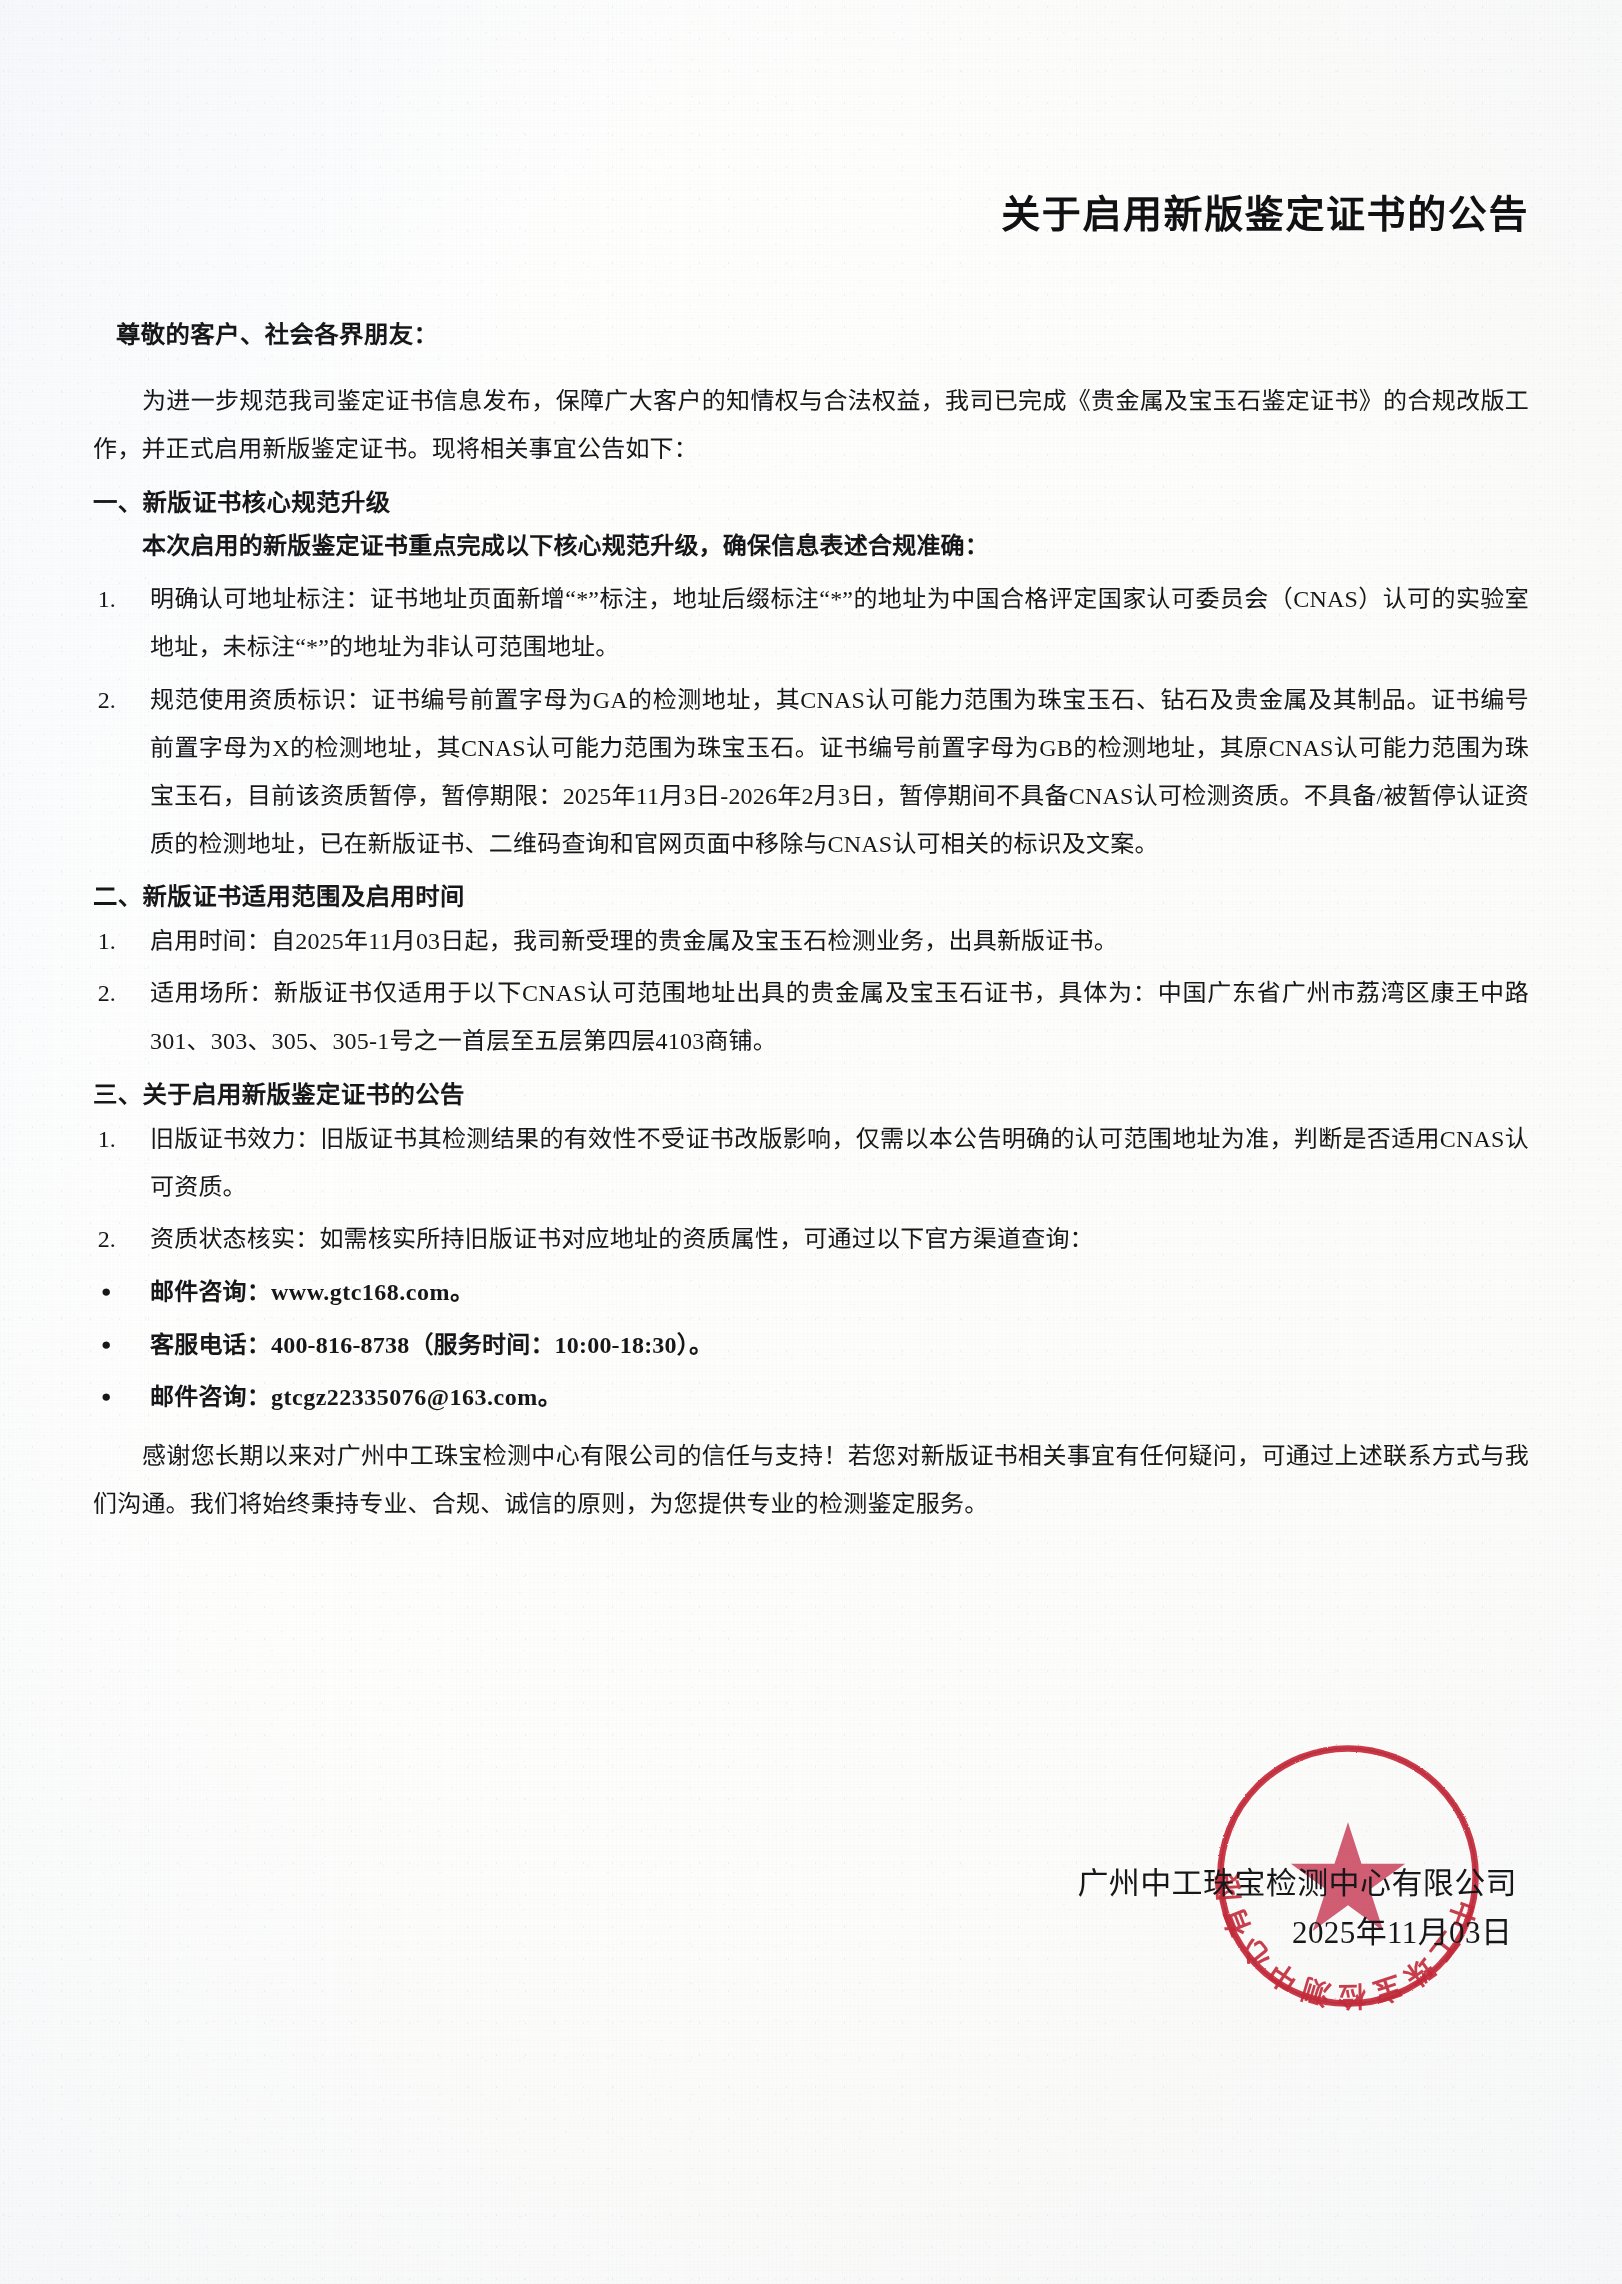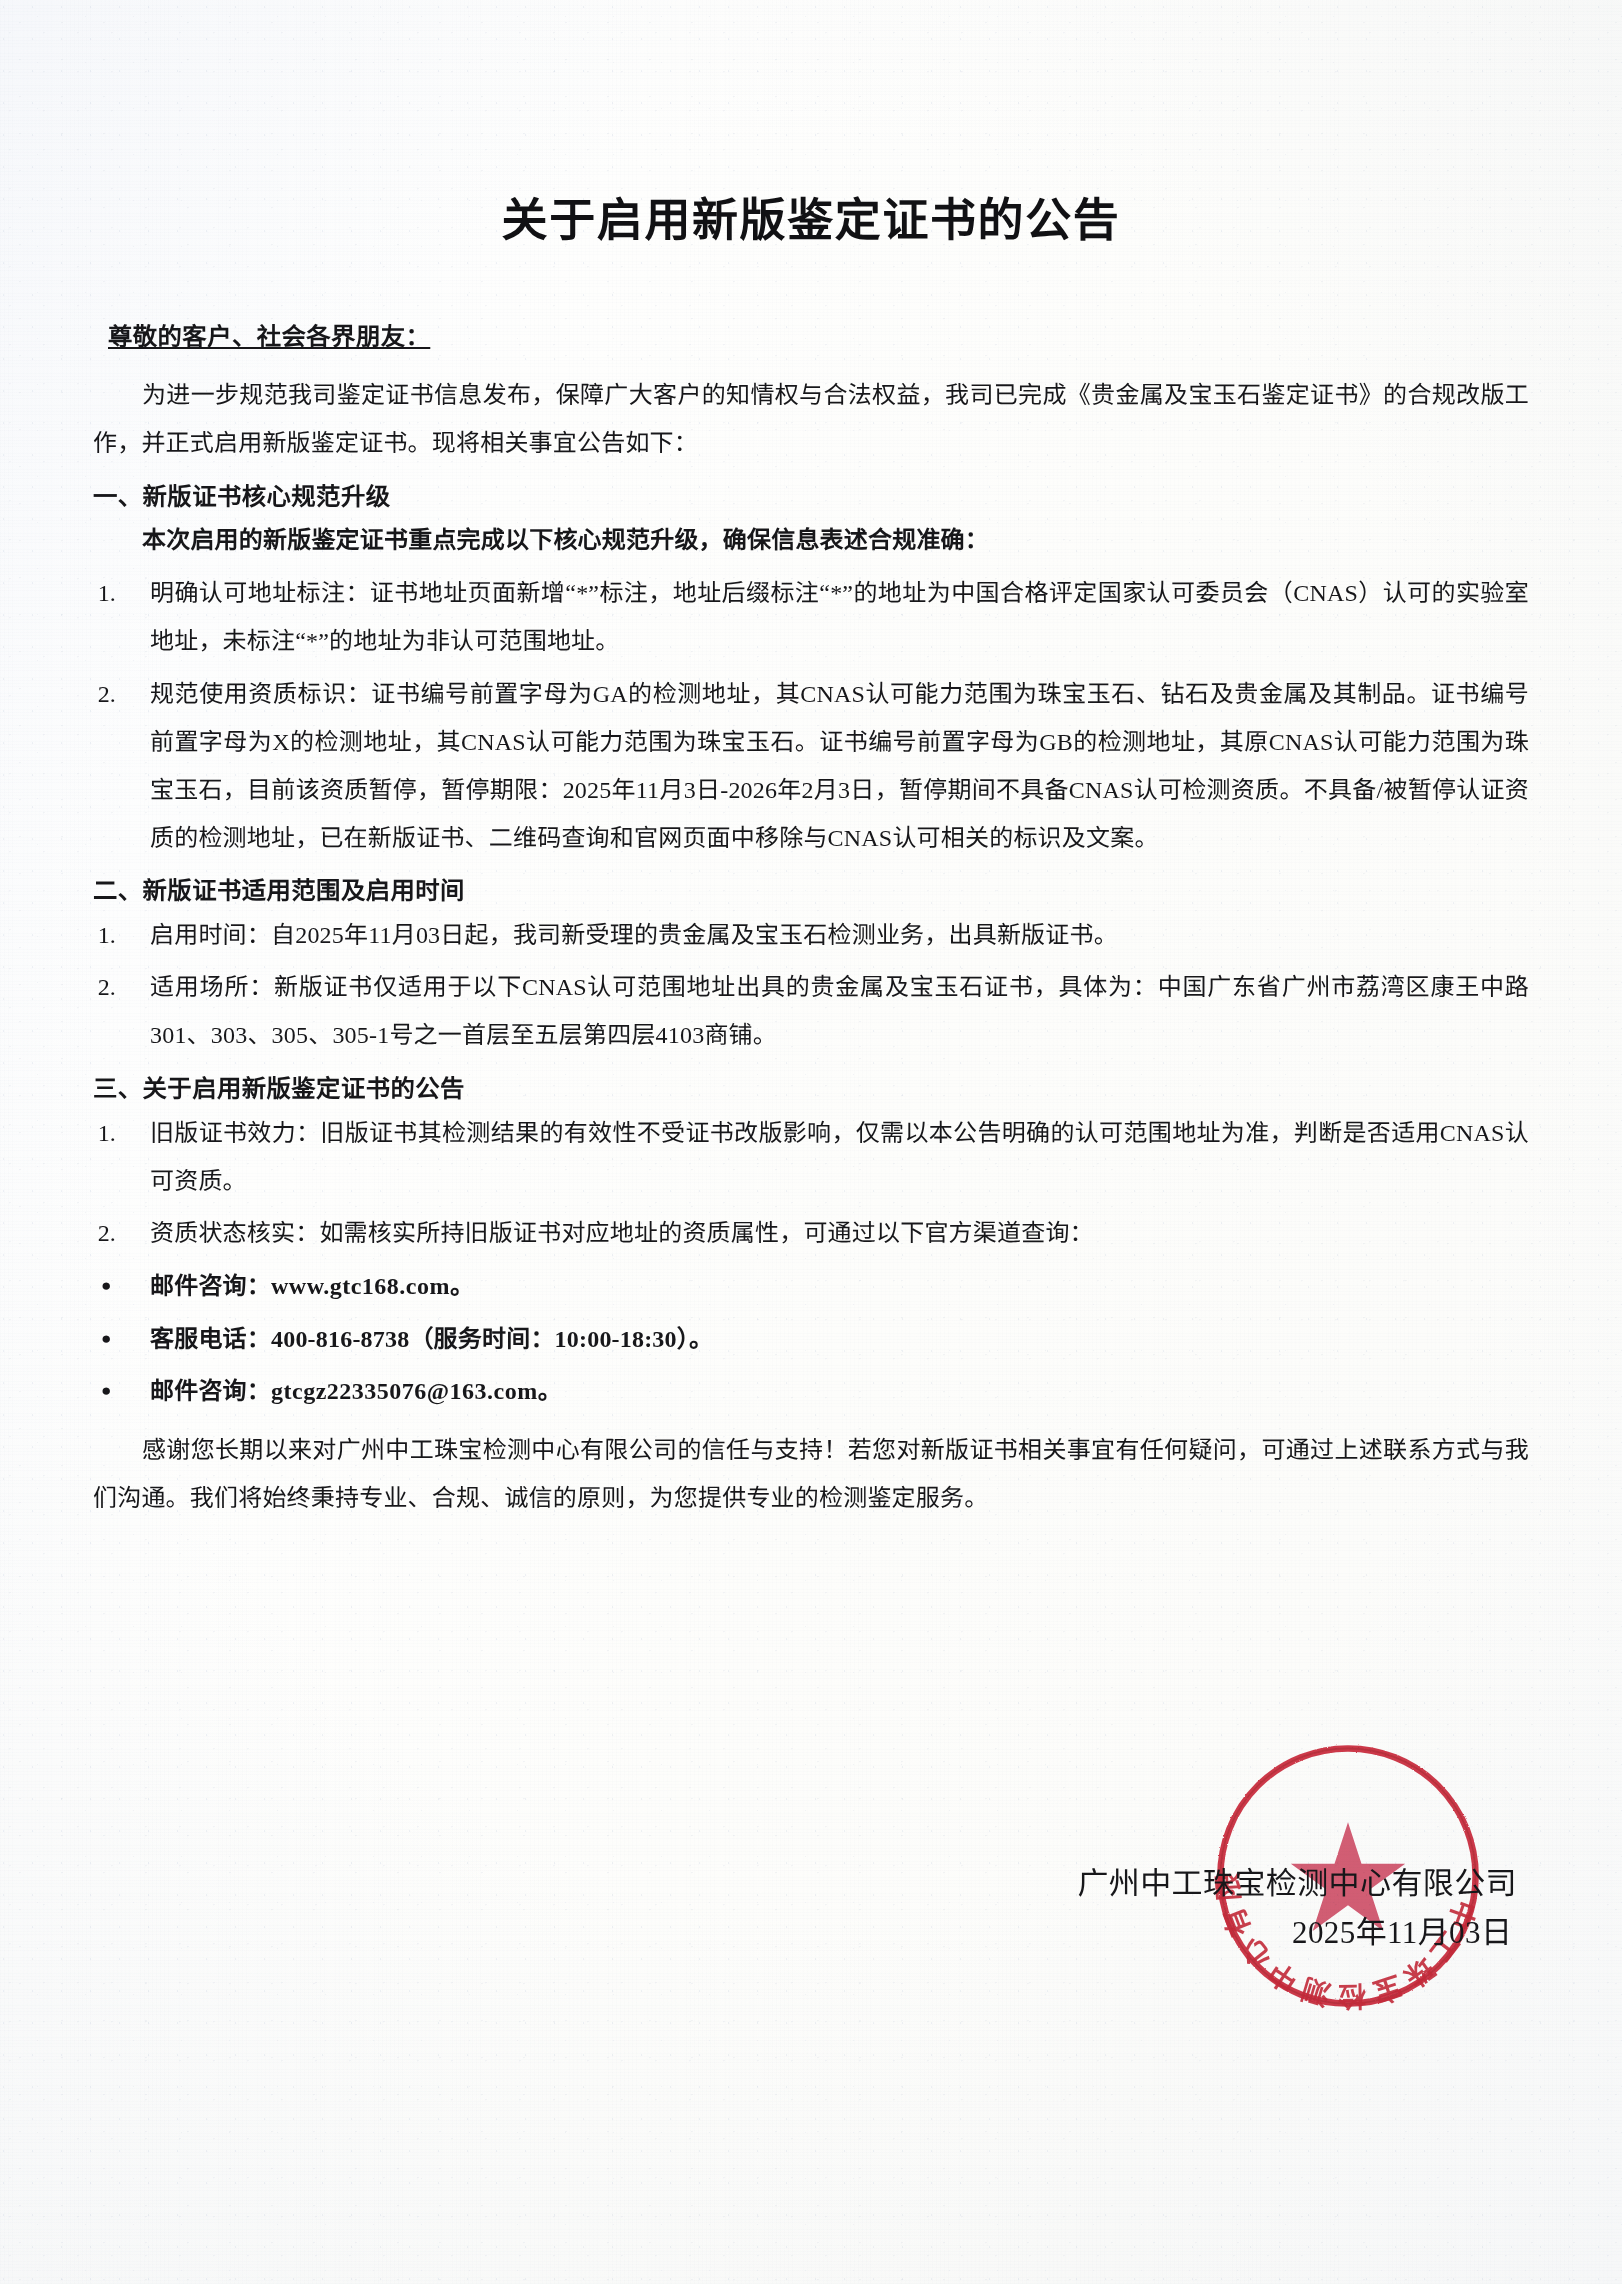--- a/index.html
+++ b/index.html
@@ -43,38 +43,37 @@
     background: radial-gradient(ellipse 78% 70% at 50% 45%, rgba(255,255,255,0) 55%, rgba(185,195,212,0.10) 100%);
   }
 
   .content {
     position: relative;
     padding: 0 93px 0 93px;
     z-index: 2;
   }
 
   .doc-title {
-    text-align: center;
-    font-size: 46px;
+    text-align: right;
+    font-size: 39px;
     font-weight: bold;
     letter-spacing: 1.6px;
     margin: 0;
     padding-top: 183px;
     color: #111114;
     font-family: Liberation Serif, serif;
   }
 
   .salutation {
     font-size: 24.4px;
     font-weight: bold;
-    margin: 8px;
+    margin: 16px;
     padding-top: 60px;
     padding-left: 7px;
     letter-spacing: 0.4px;
-    text-decoration: underline;
   }
 
   p.body-para {
     font-size: 24px;
     line-height: 48px;
     margin: 0;
     padding-top: 11px;
     text-indent: 49px;
     text-align: justify;
     text-justify: inter-ideograph;

